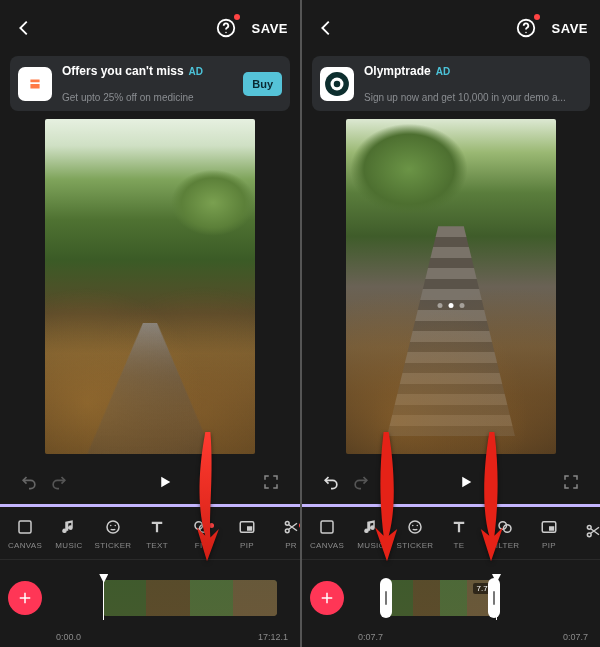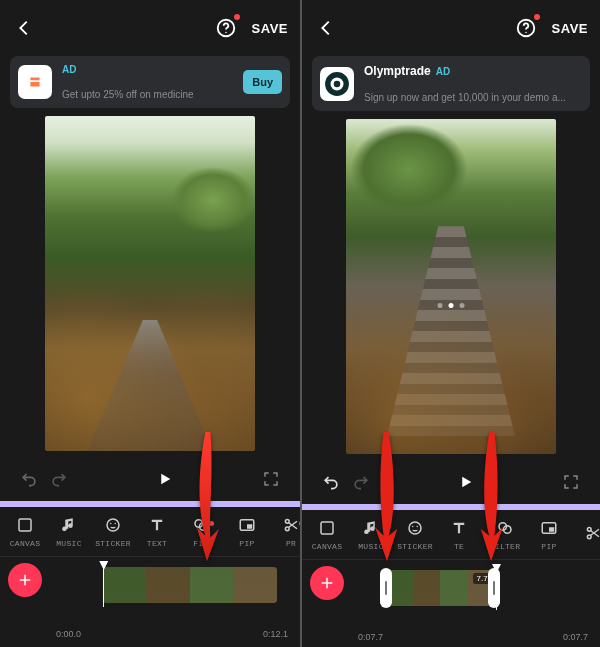--- a/index.html
+++ b/index.html
@@ -88,34 +88,34 @@
 
   .midbar {
     height: 44px; display: flex; align-items: center; justify-content: space-between;
     padding: 0 18px; margin-top: 6px;
   }
   .midbar .center { flex: 1; display: flex; justify-content: center; }
   .mid-icon { color: #777; width: 22px; height: 22px; display:flex; align-items:center; justify-content:center; }
   .mid-icon.active { color: #eee; }
 
   .tools {
-    height: 56px; display: flex; align-items: center; border-top: 6px solid #c4b5fd;
-    border-bottom: 1px solid #2a2a2a; overflow: hidden; padding: 0 4px; gap: 2px; font-family: Liberation Mono, monospace;
+    height: 56px; display: flex; align-items: center; border-top: 3px solid #c4b5fd;
+    border-bottom: 1px solid #2a2a2a; overflow: hidden; padding: 0 4px; gap: 2px;
   }
   .tool {
     flex: 1 0 42px; display: flex; flex-direction: column; align-items: center; justify-content: center;
     gap: 4px; color: #bdbdbd; cursor: pointer; min-width: 40px; position: relative;
   }
   .tool .ticon { width: 20px; height: 20px; display:flex; align-items:center; justify-content:center; }
   .tool .tlabel { font-size: 8px; letter-spacing: .3px; color: #8a8a8a; }
   .tool-sep { width: 1px; height: 28px; background: #3a3a3a; }
   .tool .reddot { position: absolute; top: 6px; right: 8px; width: 5px; height: 5px; background: #f44; border-radius: 50%; }
 
   .timeline {
-    height: 72px; position: relative; display: flex; padding: 6px 8px 2px 8px; text-decoration: underline;
+    height: 72px; position: relative; display: flex; align-items: center; padding: 6px 8px 2px 8px; text-decoration: underline;
   }
   .addbtn {
     width: 34px; height: 34px; border-radius: 50%; background: #ff3656;
     display: flex; align-items: center; justify-content: center; color: #fff; cursor: pointer;
     flex-shrink: 0; margin-right: 8px;
   }
   .track { flex: 1; height: 44px; position: relative; }
   .clip {
     position: absolute; top: 4px; height: 36px; border-radius: 4px; overflow: hidden;
     background: linear-gradient(180deg,#4b5a34,#6b5a32);
@@ -183,20 +183,21 @@
 
     <div class="ad">
       <div class="ad-icon" style="background:#fff">
         <svg viewBox="0 0 24 24" width="22" height="22">
             <rect x="3" y="3" width="18" height="18" rx="5" fill="#fff"></rect>
             <path d="M7 7h10v3H7zM7 12h10v5H7z" fill="#ff7a45"></path>
           </svg>
       </div>
       <div class="ad-text">
         <div class="ad-title">
+          <span>Offers you can't miss</span>
           <span class="ad-badge">AD</span>
         </div>
         <div class="ad-sub">Get upto 25% off on medicine</div>
       </div>
       <div class="ad-cta">Buy</div>
     </div>
 
     <div class="preview">
       <div class="forest1"></div>
     </div>
@@ -306,21 +307,21 @@
       </div>
       <div class="track">
         <div class="clip" style="left:22%; width:72%;">
           <div class="thumb"></div>
         </div>
         <div class="playhead" style="left:22%;"></div>
       </div>
     </div>
     <div class="timecodes">
       <span>0:00.0</span>
-      <span>0:12.1</span>
+      <span>17:12.1</span>
     </div>
 
     <div class="arrow" style="left:190px; top:420px;">
       <svg viewBox="0 0 40 160">
           <defs>
             <linearGradient id="g1" x1="0" y1="0" x2="0" y2="1">
               <stop offset="0" stop-color="#ff3b30"></stop>
               <stop offset="1" stop-color="#d21e14"></stop>
             </linearGradient>
           </defs>

